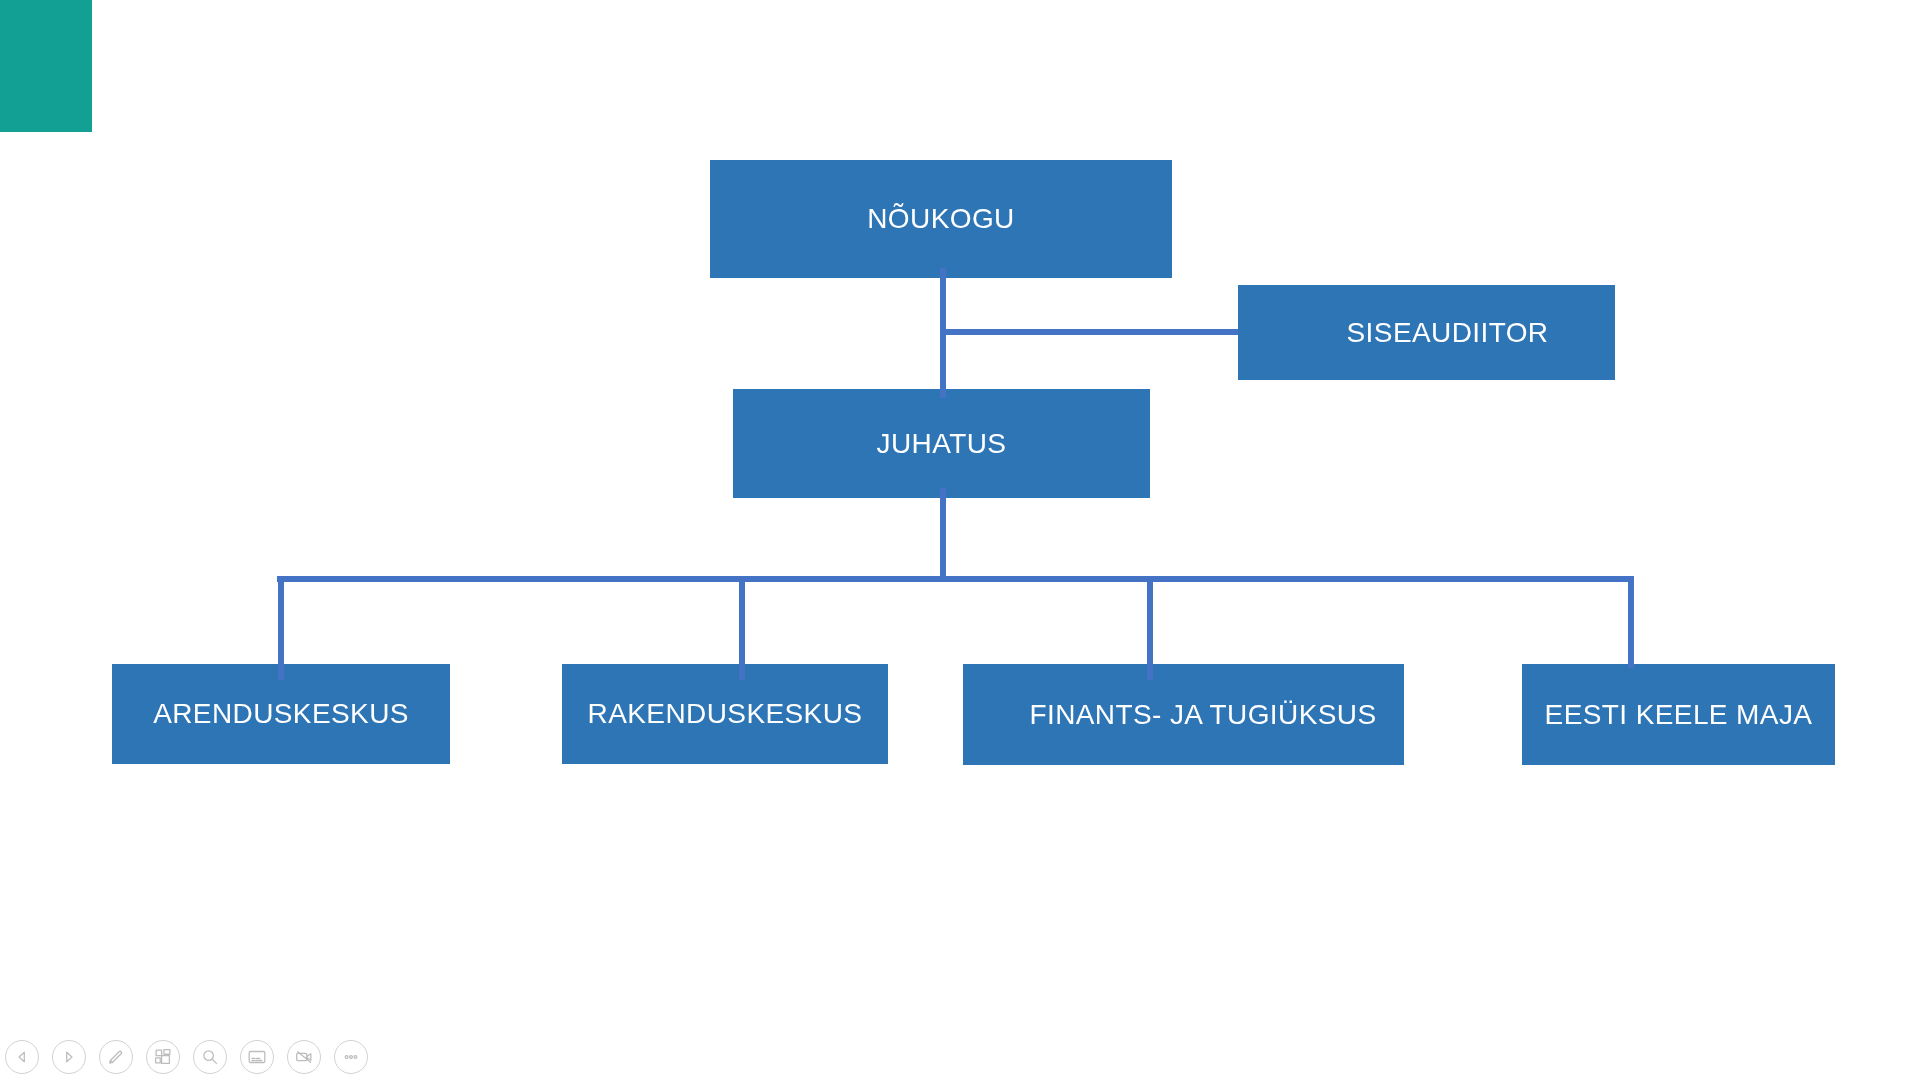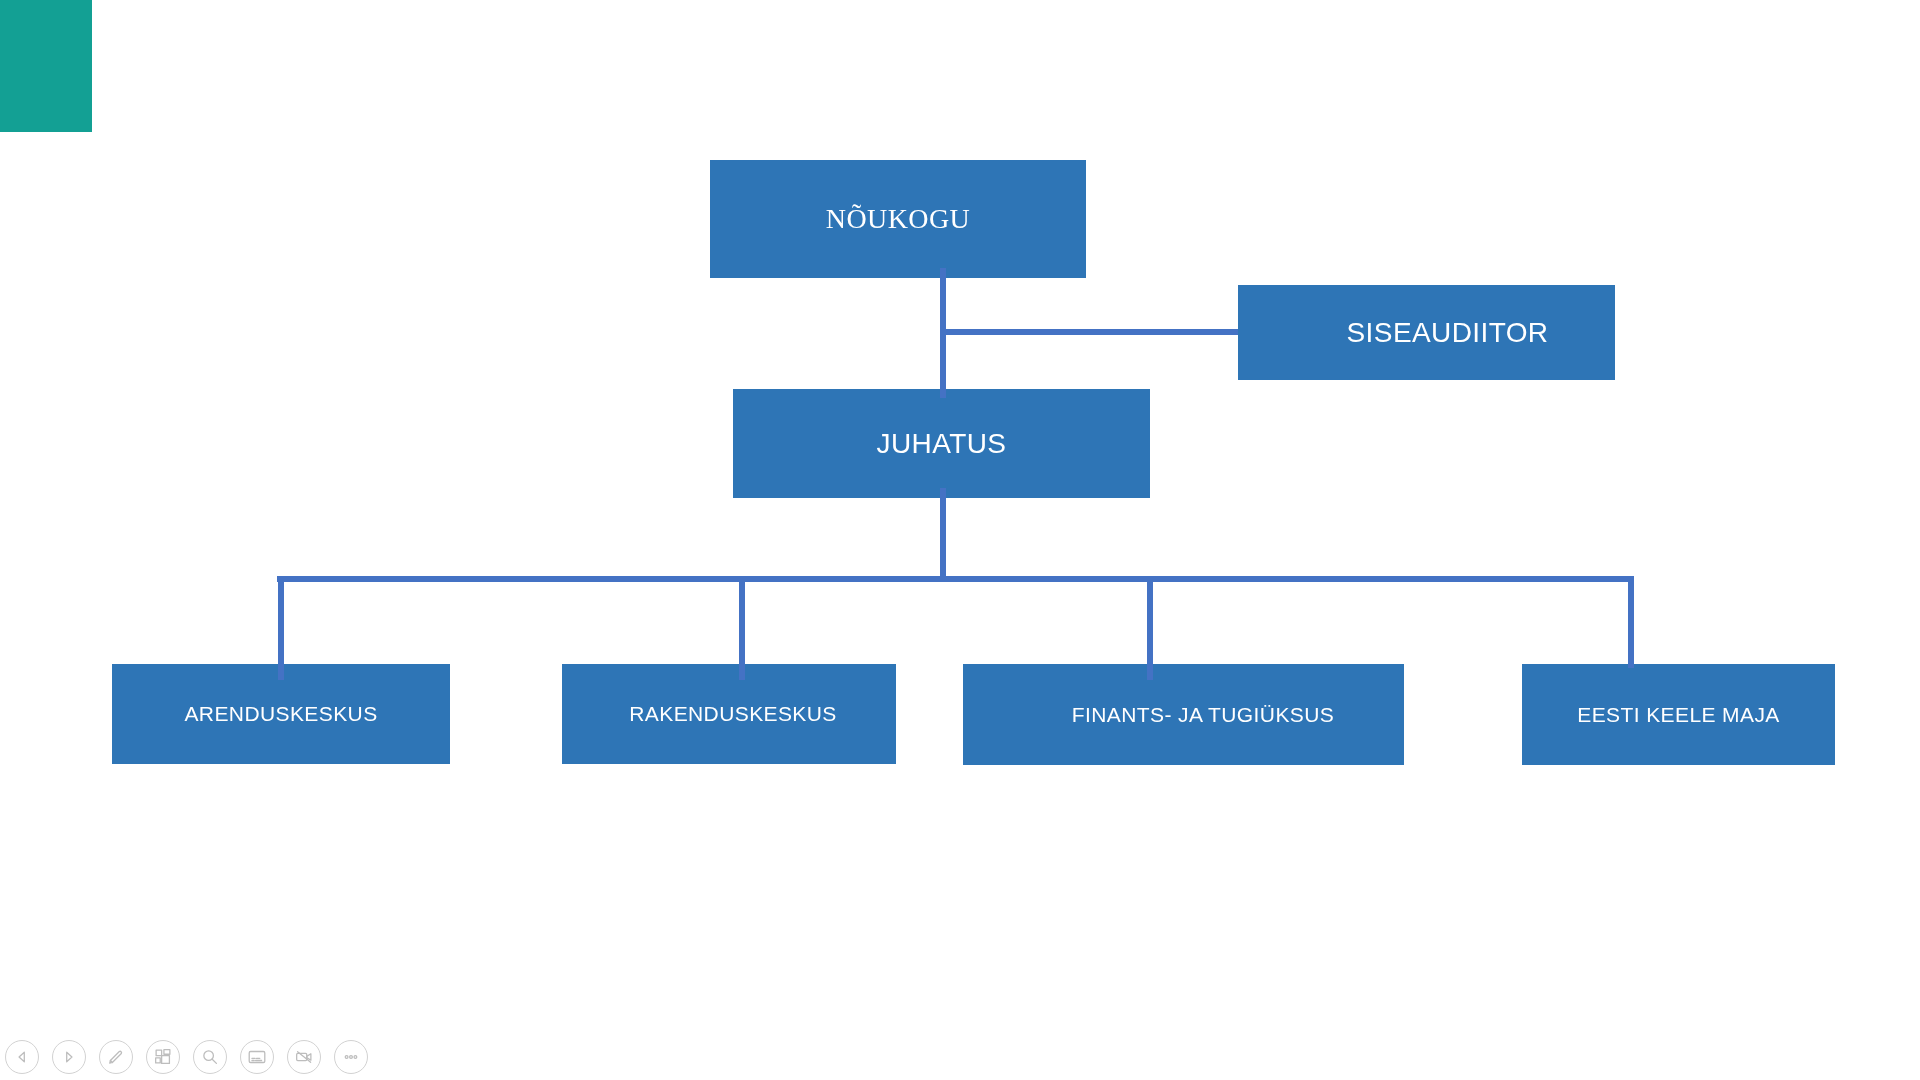--- a/index.html
+++ b/index.html
@@ -22,31 +22,31 @@
 
   
   .node {
     position: absolute;
     background: var(--node-fill, #2E75B6);
     color: var(--node-text, #fff);
     display: flex;
     align-items: center;
     justify-content: center;
     text-align: center;
-    font-size: 21px;
+    font-size: 28px;
     letter-spacing: 0.4px;
     z-index: 1;
   }
   .node.big { font-size: 28px; }
 
-  #node-noukogu        { left: 710px;  top: 160px; width: 376px; height: 118px; font-family: Liberation Serif, serif; }
+  #node-noukogu        { left: 710px;  top: 160px; width: 462px; height: 118px; }
   #node-siseaudiitor   { left: 1238px; top: 285px; width: 335px; height: 95px; padding-left: 42px;  }
   #node-juhatus        { left: 733px;  top: 389px; width: 417px; height: 109px; }
   #node-arenduskeskus  { left: 112px;  top: 664px; width: 338px; height: 100px; }
-  #node-rakenduskeskus { left: 562px;  top: 664px; width: 326px; height: 100px; padding-left: 8px; }
+  #node-rakenduskeskus { left: 562px;  top: 664px; width: 326px; height: 100px; }
   #node-finants        { left: 963px;  top: 664px; width: 402px; height: 101px; padding-left: 39px; }
   #node-eesti          { left: 1475px; top: 664px; width: 313px; height: 101px; margin-left: 47px; }
 
   
   .conn {
     position: absolute;
     background: var(--connector, #4472C4);
     z-index: 2;
   }
   #conn-noukogu-juhatus   { left: 940px; top: 268px; width: 6px;    height: 130px; }

